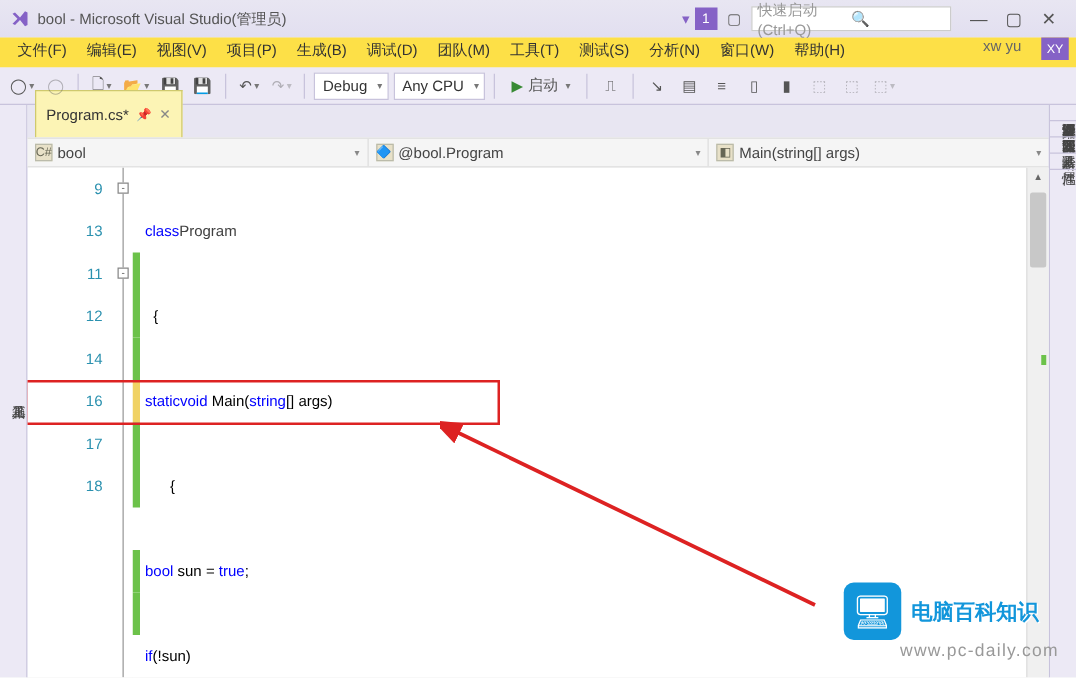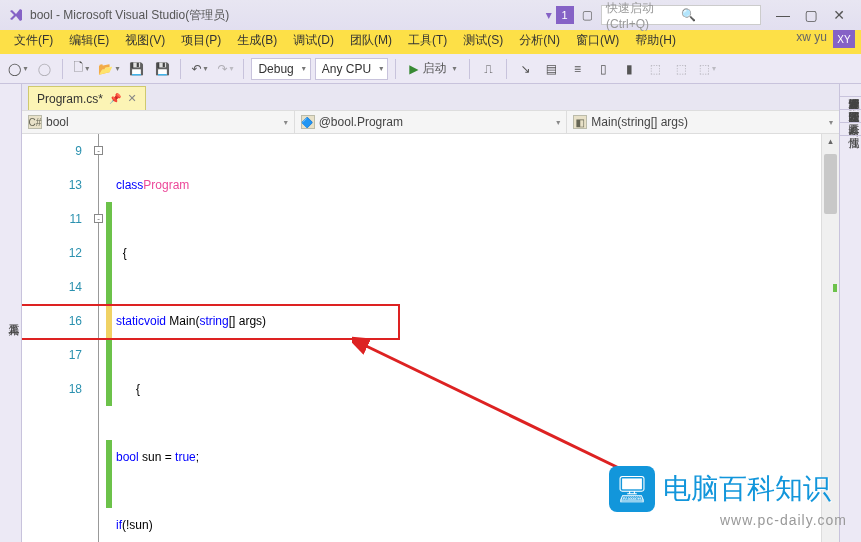--- a/index.html
+++ b/index.html
@@ -8,64 +8,64 @@
 .titlebar .logo{width:16px;height:16px;margin-right:6px;display:flex;align-items:center;justify-content:center}
 .titlebar .title{flex:1}
 .titlebar .badge{background:#8562c6;color:#fff;width:18px;height:18px;display:flex;align-items:center;justify-content:center;margin-right:8px;font-size:11px}
 .titlebar .flag{color:#8562c6;margin-right:4px}
 .titlebar .search{background:#fff;border:1px solid #ccc;height:20px;width:160px;display:flex;align-items:center;padding:0 4px;color:#999;margin-right:8px}
 .titlebar .search span{flex:1}
 .titlebar .winbtn{width:28px;height:22px;display:flex;align-items:center;justify-content:center;color:#555;font-size:14px}
 .menubar{height:24px;background:#fde047;display:flex;align-items:flex-start;padding:0 6px;color:#333}
 .menubar .m{padding:2px 8px;cursor:default}
 .menubar .spacer{flex:1}
-.menubar .user{color:#666;margin-right:6px}
+.menubar .user{color:#666;margin-right:16px}
 .menubar .xy{background:#8562c6;color:#fff;width:22px;height:18px;display:flex;align-items:center;justify-content:center;font-size:10px}
 .toolbar{height:30px;background:#ece9f5;border-bottom:1px solid #c8c3dc;display:flex;align-items:center;padding:0 6px;gap:4px}
 .toolbar .sep{width:1px;height:20px;background:#c8c3dc;margin:0 3px}
 .toolbar .btn{height:22px;min-width:22px;display:flex;align-items:center;justify-content:center;color:#555;padding:0 2px;border-radius:2px}
 .toolbar .btn.dd::after{content:"▾";font-size:8px;margin-left:2px;color:#777}
 .toolbar .combo{background:#fff;border:1px solid #c8c3dc;height:22px;padding:0 16px 0 6px;display:flex;align-items:center;position:relative;color:#333}
 .toolbar .combo::after{content:"▾";position:absolute;right:4px;font-size:8px;color:#777}
 .toolbar .play{color:#388a34}
 .toolbar .start{display:flex;align-items:center;gap:4px;padding:0 6px}
 .main{display:flex;height:calc(542px - 30px - 24px - 30px);background:#fff}
 .leftrail{width:22px;background:#ece9f5;border-right:1px solid #c8c3dc;writing-mode:vertical-rl;text-align:center;padding-top:6px;font-size:11px;color:#444}
 .rightrail{width:22px;background:#ece9f5;border-left:1px solid #c8c3dc;display:flex;flex-direction:column}
 .rightrail .t{writing-mode:vertical-rl;padding:6px 0;font-size:11px;color:#444;border-bottom:1px solid #c8c3dc;text-align:center;flex:0 0 auto}
 .editor{flex:1;display:flex;flex-direction:column;min-width:0}
 .tabs{height:26px;background:#e8e6f2;display:flex;align-items:flex-end;padding-left:6px}
-.tab{background:#fcf4b5;border:1px solid #cfc96e;border-bottom:none;height:24px;display:flex;align-items:center;padding:0 8px;gap:6px;color:#333}
+.tab{background:#fcf4b5;border:1px solid #cfc96e;border-bottom:none;height:38px;display:flex;align-items:center;padding:0 8px;gap:6px;color:#333}
 .tab .pin{color:#8a7f1f;font-size:10px}
 .tab .x{color:#888;font-size:11px}
 .navbar{height:24px;background:#f5f5f5;border-top:1px solid #ddd;border-bottom:1px solid #ddd;display:flex}
 .navbar .cell{flex:1;display:flex;align-items:center;padding:0 6px;border-right:1px solid #ddd;color:#444;gap:4px;position:relative}
 .navbar .cell:last-child{border-right:none}
 .navbar .cell::after{content:"▾";position:absolute;right:6px;font-size:8px;color:#888}
 .navbar .ic{width:14px;height:14px;display:inline-flex;align-items:center;justify-content:center;font-size:10px;background:#e8e1c8;border:1px solid #bba;color:#665}
 .codewrap{flex:1;display:flex;overflow:hidden;position:relative}
 .gutter{width:70px;background:#fff;text-align:right;padding-right:10px;font-family:Consolas,monospace;font-size:26px;color:#2b91af;border-right:0}
 .outline{width:14px;background:#fff;position:relative}
 .outline .line{position:absolute;left:6px;width:1px;background:#999;top:0;bottom:0}
 .outline .box{position:absolute;left:2px;width:9px;height:9px;background:#fff;border:1px solid #888;font-size:8px;line-height:7px;text-align:center;color:#555}
 .change{width:6px;background:#fff}
 .change .g{background:#6cc24a;width:6px}
 .change .y{background:#f0d264;width:6px}
 .code{flex:1;font-family:Consolas,monospace;font-size:26px;line-height:34px;color:#000;white-space:pre;padding-left:4px;position:relative}
 .code .ln{height:34px;display:flex;align-items:center}
 .gutter .ln{height:34px;line-height:34px}
 .change .ln{height:34px}
 .kblue{color:#0000ff}
-.ktype{color:#ec4899}
+.ktype{color:#404040}
 .redbox{position:absolute;border:2px solid #d22;pointer-events:none}
 .arrow{position:absolute;pointer-events:none}
 .watermark{position:absolute;right:14px;bottom:14px;font-size:14px;color:#999;letter-spacing:1px}
 .brand{position:absolute;right:30px;bottom:30px;display:flex;align-items:center;gap:8px}
 .brand .ic{width:46px;height:46px;background:#1296db;border-radius:8px;display:flex;align-items:center;justify-content:center;color:#fff;font-size:26px}
-.brand .tx{color:#1296db;font-weight:normal;font-size:28px;text-shadow:1px 1px 0 #fff}
+.brand .tx{color:#1296db;font-weight:bold;font-size:17px;text-shadow:1px 1px 0 #fff}
 .sbr{width:18px;background:#f0f0f0;border-left:1px solid #ddd;position:relative}
 .sbr .th{position:absolute;left:2px;right:2px;top:20px;height:60px;background:#c8c8c8;border-radius:2px}
 .sbr .up{position:absolute;top:2px;left:0;right:0;text-align:center;font-size:9px;color:#666}
 .sbr .mk{position:absolute;right:2px;width:4px;height:8px;background:#6cc24a}
 </style>
 </head>
 <body>
 
 <div class="titlebar">
   <span class="logo">

